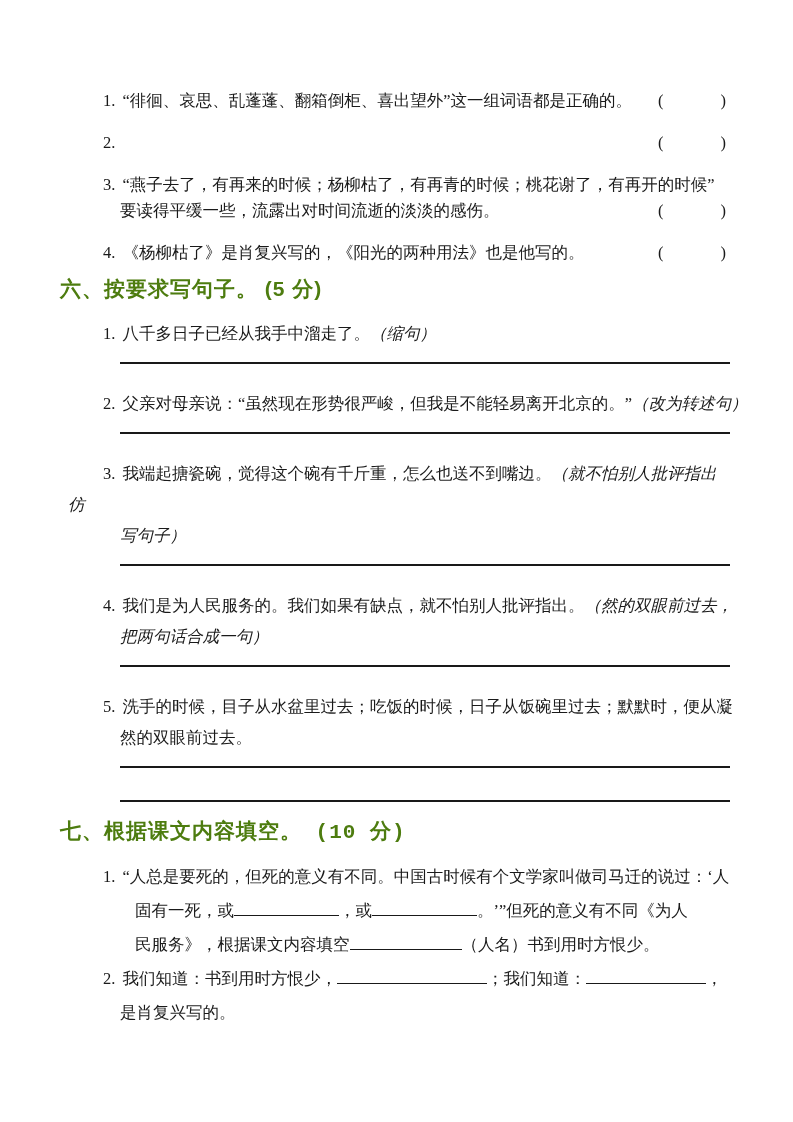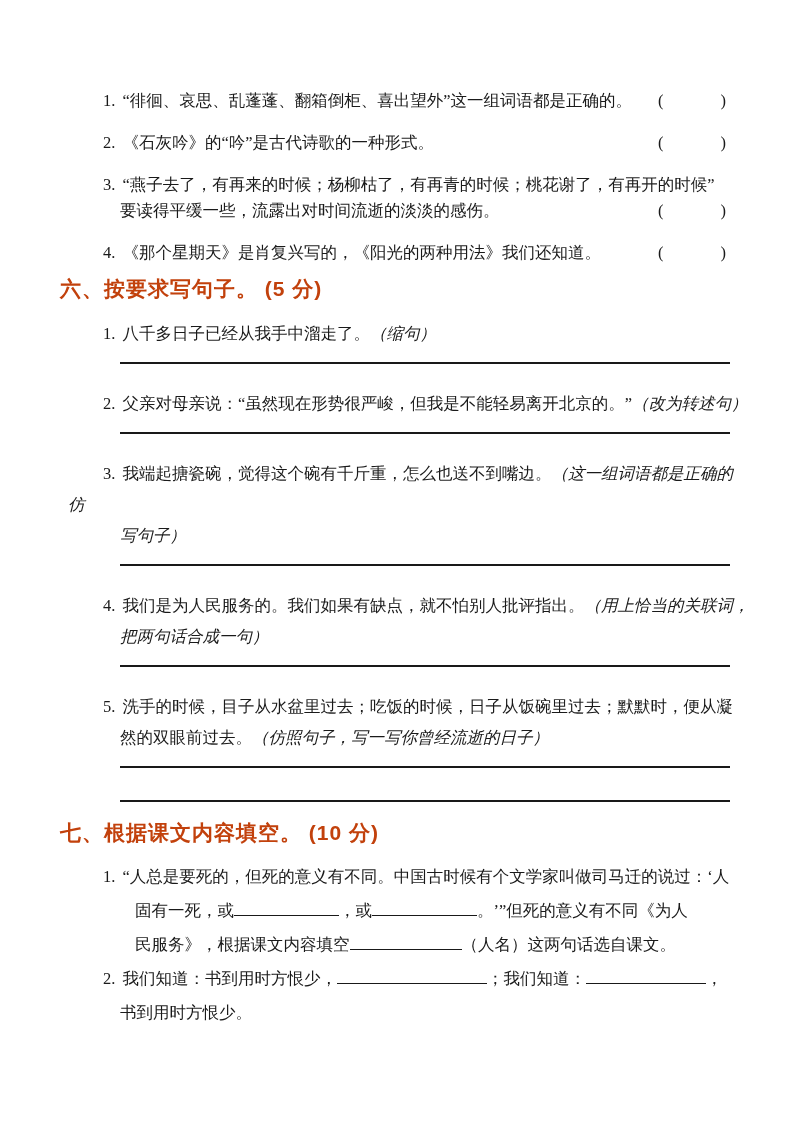--- a/index.html
+++ b/index.html
@@ -22,32 +22,32 @@
   
   .tf-item{margin-top:16px;}
   .tf-item:first-child{margin-top:0;}
   .tf-item .row{line-height:26px;}
   .pg{flex:none;margin-left:auto;width:68px;display:flex;justify-content:space-between;padding-right:4px;}
 
   
   .sec-heading{
     font-family:"Liberation Sans","DejaVu Sans",sans-serif;
     font-weight:bold;font-size:21px;line-height:30px;
-    margin:8px 0 14px 0;letter-spacing:1px;color:#c2410c;
+    margin:8px 0 14px 0;letter-spacing:1px;color:#4d7c0f;
   }
 
   
   #six-body .item{margin-top:24px;}
   #six-body .item:first-child{margin-top:12px;}
   #six-body .row{line-height:31px;}
   .rule{border-top:2px solid #191919;margin:13px 0 0 60px;height:0;}
   .rule + .rule{margin-top:32px;}
 
   
-  #seven-heading{margin-top:16px;margin-bottom:12px;}
+  #seven-heading{margin-top:16px;margin-bottom:12px;font-family:Liberation Mono, monospace;}
   #seven-body .row{line-height:34px;}
   #seven-body .item{margin-top:0;}
 
   
   .blank{
     display:inline-block;flex:none;
     border-bottom:1.5px solid #191919;
     height:1.05em;vertical-align:bottom;
   }
 </style>
@@ -62,21 +62,20 @@
           <span class="t">“徘徊、哀思、乱蓬蓬、翻箱倒柜、喜出望外”这一组词语都是正确的。</span>
           <span class="pg">
             <span>(</span>
             <span>)</span>
           </span>
         </div>
       </div>
       <div class="tf-item">
         <div class="row">
           <span class="num">2.</span>
-          <span class="t">《石灰吟》的“吟”是古代诗歌的一种形式。</span>
           <span class="pg">
             <span>(</span>
             <span>)</span>
           </span>
         </div>
       </div>
       <div class="tf-item">
         <div class="row">
           <span class="num">3.</span>
           <span class="t">“燕子去了，有再来的时候；杨柳枯了，有再青的时候；桃花谢了，有再开的时候”</span>
@@ -85,21 +84,21 @@
           <span class="t">要读得平缓一些，流露出对时间流逝的淡淡的感伤。</span>
           <span class="pg">
             <span>(</span>
             <span>)</span>
           </span>
         </div>
       </div>
       <div class="tf-item">
         <div class="row">
           <span class="num">4.</span>
-          <span class="t">《那个星期天》是肖复兴写的，《阳光的两种用法》我们还知道。</span>
+          <span class="t">《杨柳枯了》是肖复兴写的，《阳光的两种用法》也是他写的。</span>
           <span class="pg">
             <span>(</span>
             <span>)</span>
           </span>
         </div>
       </div>
     </div>
 
   <h2 id="six-heading" class="sec-heading">六、按要求写句子。 (5 分)</h2>
   <div id="six-body">
@@ -116,49 +115,48 @@
           <span class="num">2.</span>
           <span class="t">父亲对母亲说：“虽然现在形势很严峻，但我是不能轻易离开北京的。”</span>
           <span class="kai">（改为转述句）</span>
         </div>
         <div class="rule"></div>
       </div>
       <div class="item">
         <div class="row">
           <span class="num">3.</span>
           <span class="t">我端起搪瓷碗，觉得这个碗有千斤重，怎么也送不到嘴边。</span>
-          <span class="kai">（这一组词语都是正确的</span>
+          <span class="kai">（就不怕别人批评指出</span>
         </div>
         <div class="row outdent">
           <span class="kai">仿</span>
         </div>
         <div class="row cont">
           <span class="kai">写句子）</span>
         </div>
         <div class="rule"></div>
       </div>
       <div class="item">
         <div class="row">
           <span class="num">4.</span>
           <span class="t">我们是为人民服务的。我们如果有缺点，就不怕别人批评指出。</span>
-          <span class="kai">（用上恰当的关联词，</span>
+          <span class="kai">（然的双眼前过去，</span>
         </div>
         <div class="row cont">
           <span class="kai">把两句话合成一句）</span>
         </div>
         <div class="rule"></div>
       </div>
       <div class="item">
         <div class="row">
           <span class="num">5.</span>
           <span class="t">洗手的时候，目子从水盆里过去；吃饭的时候，日子从饭碗里过去；默默时，便从凝</span>
         </div>
         <div class="row cont">
           <span class="t">然的双眼前过去。</span>
-          <span class="kai">（仿照句子，写一写你曾经流逝的日子）</span>
         </div>
         <div class="rule"></div>
         <div class="rule"></div>
       </div>
     </div>
 
   <h2 id="seven-heading" class="sec-heading">七、根据课文内容填空。 (10 分)</h2>
   <div id="seven-body">
       <div class="item">
         <div class="row">
@@ -168,30 +166,30 @@
         <div class="row cont-lg">
           <span class="t">固有一死，或</span>
           <span class="blank" style="width: 105px;"></span>
           <span class="t">，或</span>
           <span class="blank" style="width: 105px;"></span>
           <span class="t">。’”但死的意义有不同《为人</span>
         </div>
         <div class="row cont-lg">
           <span class="t">民服务》，根据课文内容填空</span>
           <span class="blank" style="width: 112px;"></span>
-          <span class="t">（人名）这两句话选自课文。</span>
+          <span class="t">（人名）书到用时方恨少。</span>
         </div>
       </div>
       <div class="item">
         <div class="row">
           <span class="num">2.</span>
           <span class="t">我们知道：书到用时方恨少，</span>
           <span class="blank" style="width: 150px;"></span>
           <span class="t">；我们知道：</span>
           <span class="blank" style="width: 120px;"></span>
           <span class="t">，</span>
         </div>
         <div class="row cont">
-          <span class="t">书到用时方恨少。</span>
+          <span class="t">是肖复兴写的。</span>
         </div>
       </div>
     </div>
 </div>
 
 </body></html>

